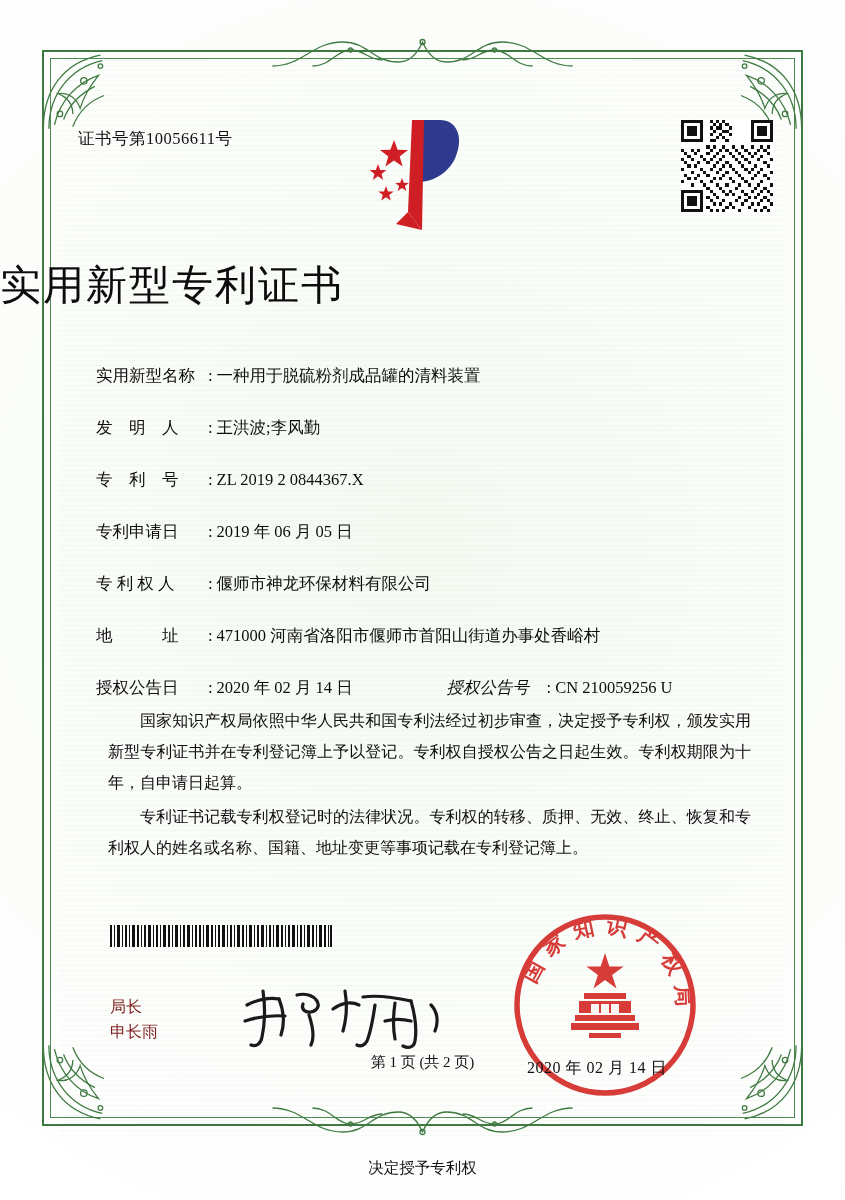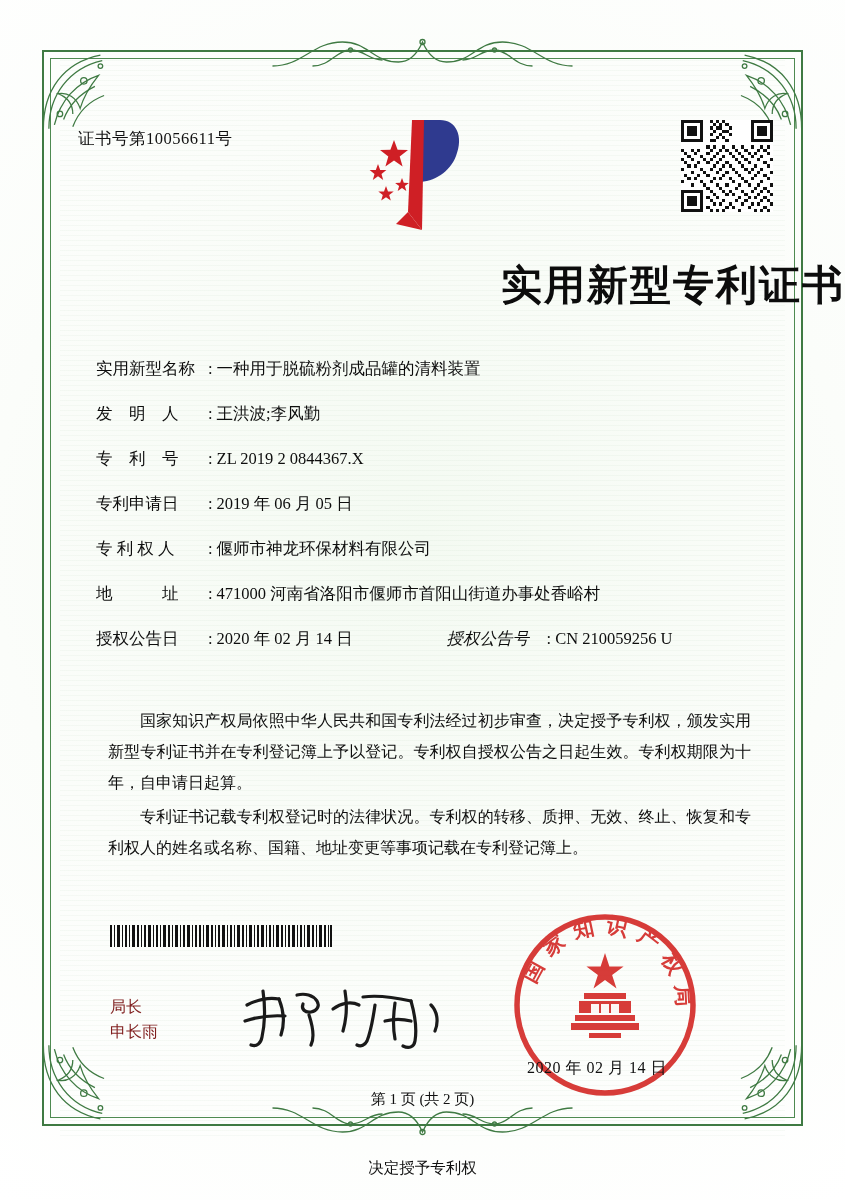--- a/index.html
+++ b/index.html
@@ -92,23 +92,23 @@
     position: absolute;
     right: 72px; top: 120px;
     width: 92px; height: 92px;
   }
   .qr svg { display:block; width:100%; height:100%; }
 
   .doc-title {
     position: absolute;
     left: 0; right: 0;
     top: 258px;
-    text-align: right;
+    text-align: left;
     font-size: 41px;
-    font-weight: bold;
+    font-weight: normal;
     letter-spacing: 2px;
     color: #0c0c0c;
     font-family: "Liberation Serif", "DejaVu Serif", serif;
   }
 
   
   .fields {
     position: absolute;
     left: 96px;
     top: 358px;
@@ -127,20 +127,21 @@
     flex: 0 0 112px;
     letter-spacing: 0px;
     white-space: nowrap;
   }
   .field-colon {
     flex: 0 0 auto;
     margin-right: 4px;
   }
   .field-value {
     flex: 1 1 auto;
+    margin-top: 7px;
   }
   .field-row.dual .field-value {
     flex: 0 0 auto;
     width: 230px;
   }
   .sub-label {
     flex: 0 0 auto;
     width: 100px;
     white-space: nowrap;
     font-style: italic;
@@ -198,21 +199,21 @@
     position: absolute;
     left: 527px; top: 1058px;
     font-size: 16px;
     color: #111;
     letter-spacing: 0.5px;
   }
 
   .page-num {
     position: absolute;
     left: 0; right: 0;
-    top: 1090px;
+    top: 1053px;
     text-align: center;
     font-size: 15px;
     color: #111;
   }
   .footer-note {
     position: absolute;
     left: 0; right: 0;
     top: 1158px;
     text-align: center;
     font-size: 15.5px;

